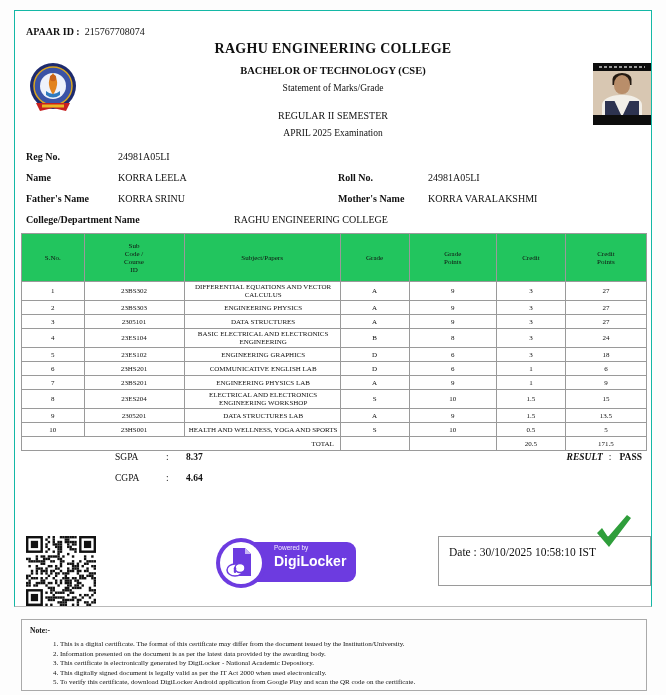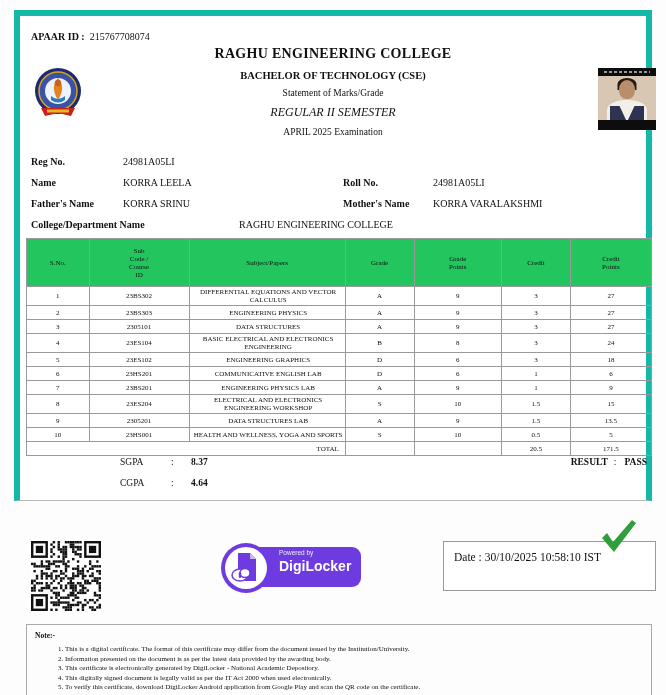--- a/index.html
+++ b/index.html
@@ -1,29 +1,29 @@
 <!DOCTYPE html>
 <html><head>
 <meta charset="utf-8">
 <style>
   * { margin:0; padding:0; box-sizing:border-box; }
   html,body { width:666px; height:695px; background:#fdfdfd; overflow:hidden;
     font-family:"Liberation Serif","DejaVu Serif",serif; color:#111; }
-  .page { position:absolute; left:14px; top:10px; width:638px; height:491px;
-    background:#fff; border:6px solid #14b8a6; border-bottom:1px solid #b9b9b9; }
+  .page { position:absolute; left:14px; top:10px; width:638px; height:597px;
+    background:#fff; border:1px solid #14b8a6; border-bottom:1px solid #b9b9b9; }
 
   
   .apaar { position:absolute; left:11px; top:15px; font-size:10px; }
   .apaar b { font-weight:bold; }
   .apaar .val { font-weight:normal; margin-left:5px; }
   .titles { position:absolute; left:0; top:30px; width:100%; text-align:center; }
   .t-college { font-size:14px; font-weight:bold; letter-spacing:.3px; }
   .t-degree  { font-size:10.5px; font-weight:bold; margin-top:8px; }
   .t-stmt    { font-size:9.5px;  margin-top:7px; }
-  .t-sem     { font-size:12px;   margin-top:7px;font-style:italic; }
+  .t-sem     { font-size:10px;   margin-top:17px; }
   .t-exam    { font-size:9.5px;  margin-top:7px; }
 
   .logo { position:absolute; left:13px; top:50px; width:50px; height:56px; }
   .photo { position:absolute; left:578px; top:52px; width:58px; height:62px;
     background:#cdb9a5; display:flex; flex-direction:column; }
   .photo .strip { height:8px; background:#0d0d0d; position:relative; }
   .photo .strip.bottom { height:10px; margin-top:auto; }
   .photo .strip .tinytext { position:absolute; left:6px; top:3px; width:46px; height:2px;
     background:repeating-linear-gradient(90deg,#9a9a9a 0 3px,transparent 3px 5px); }
   .photo .person { position:relative; flex:1; overflow:hidden; background:#d8c7b2; }
@@ -57,21 +57,21 @@
   .c-sno{width:10%;} .c-code{width:16%;} .c-subj{width:25%;} .c-grade{width:11%;}
   .c-gp{width:14%;} .c-cr{width:11%;} .c-cp{width:13%;}
 
   
   .summary { position:absolute; left:11px; top:441px; width:616px; font-size:9.5px; }
   .sline { position:relative; height:21px; }
   .sline .k { position:absolute; left:89px; }
   .sline .c { position:absolute; left:140px; }
   .sline .v { position:absolute; left:160px; font-weight:bold; }
   .result { position:absolute; right:0; top:0; }
-  .result .rk { font-weight:bold; } .result .rv { font-weight:bold; margin-left:6px; }
+  .result .rk { font-weight:bold;font-style:italic; } .result .rv { font-weight:bold; margin-left:6px; }
   .result .rc { margin:0 2px 0 6px; }
 
   
   .qr { position:absolute; left:11px; top:525px; width:70px; height:70px; }
   .badge { position:absolute; left:201px; top:527px; width:140px; height:50px; }
   .badge .pill { position:absolute; left:20px; top:4px; width:120px; height:40px;
     background:#6D3BE0; border-radius:9px; }
   .badge .disc { position:absolute; left:0; top:0; width:50px; height:50px;
     background:#6D3BE0; border-radius:50%; }
   .badge .disc .inner { position:absolute; left:4px; top:4px; width:42px; height:42px;

